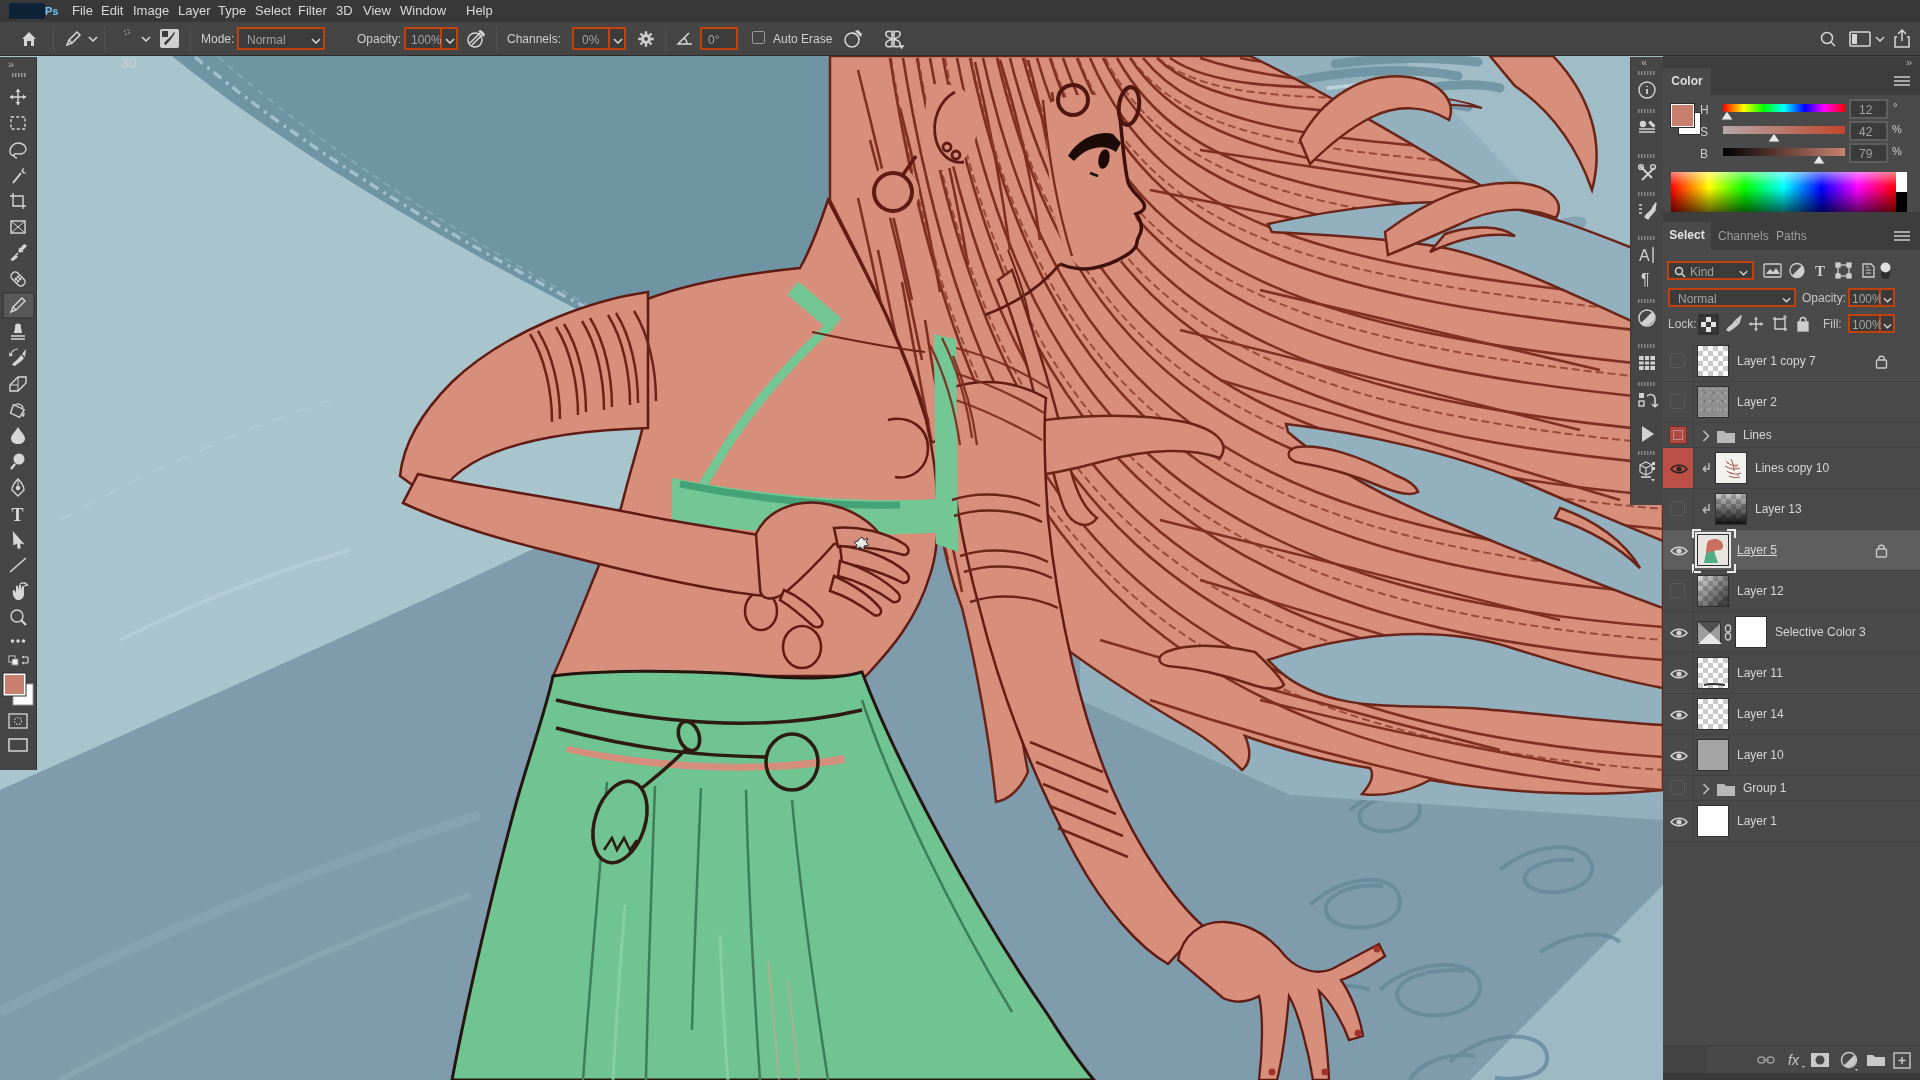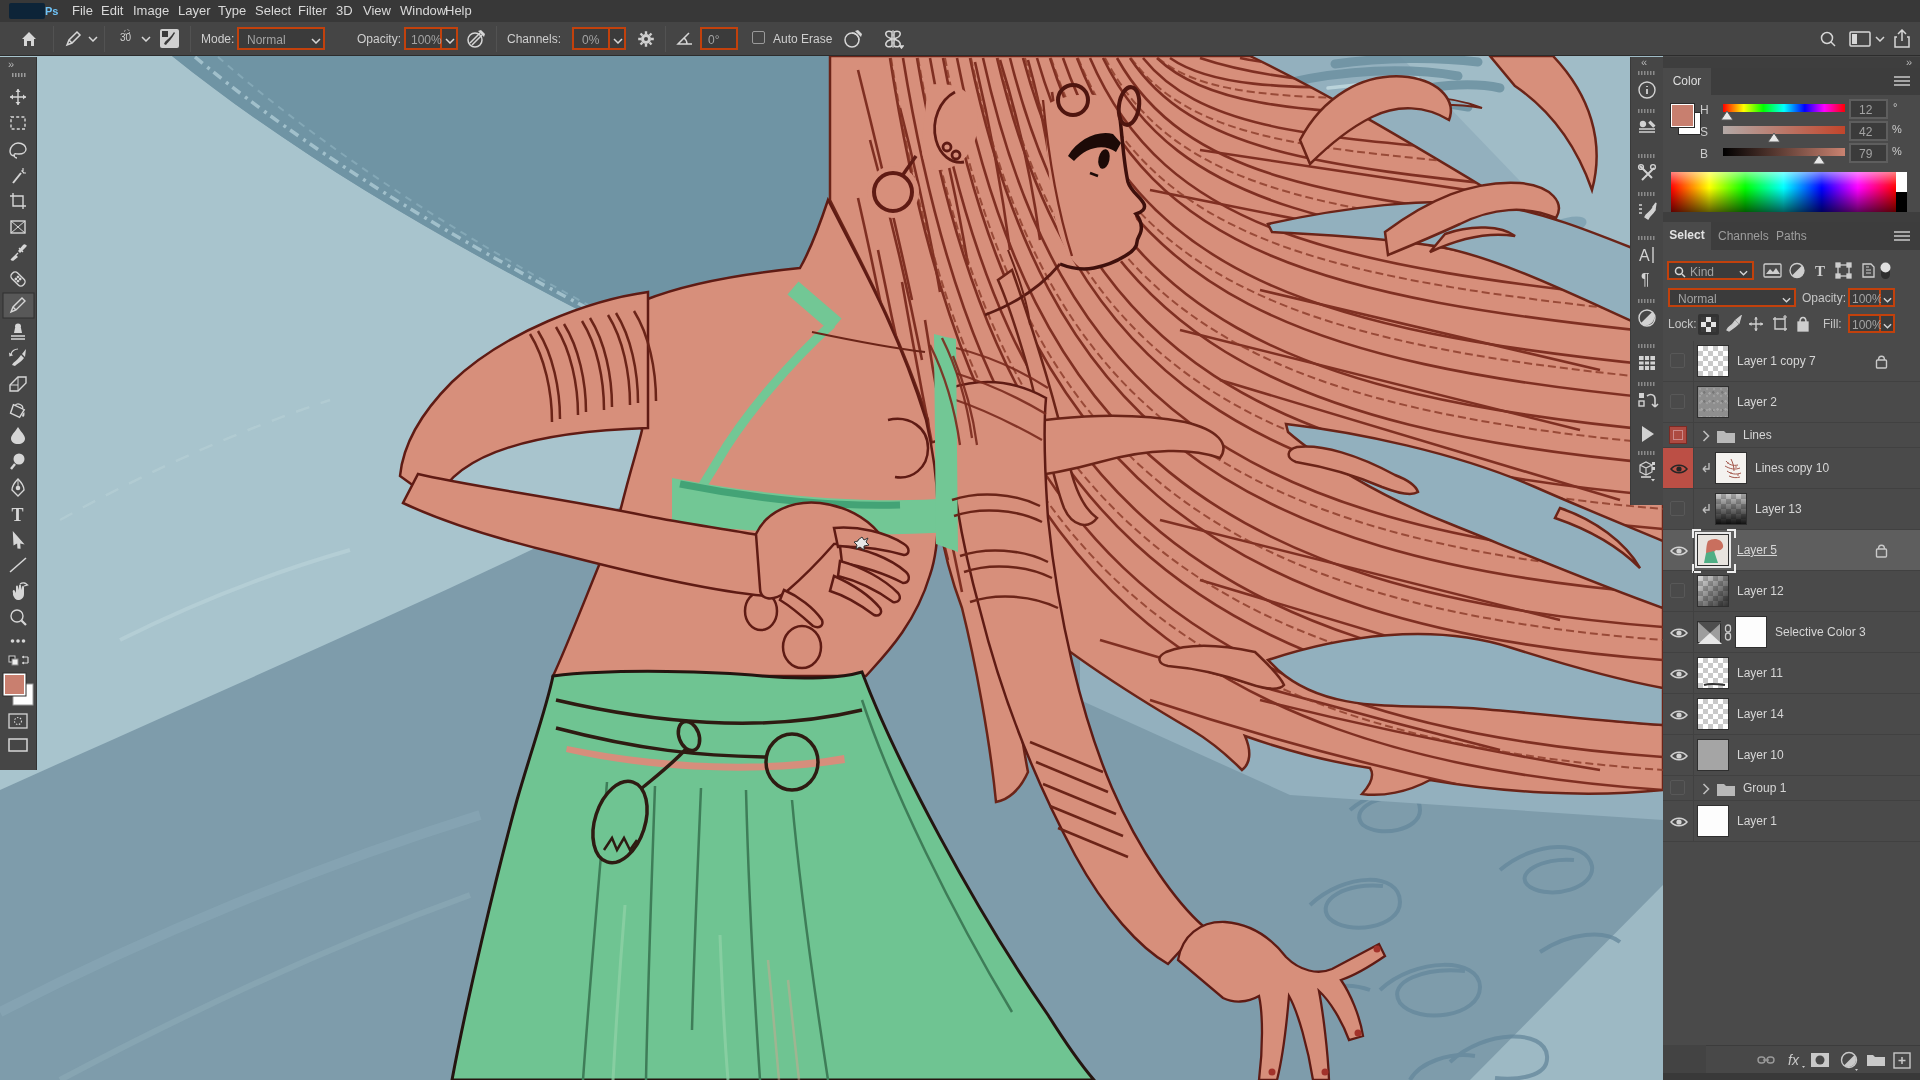--- a/index.html
+++ b/index.html
@@ -314,42 +314,42 @@
   <span class="mi" style="left:36px">File</span>
   <span class="mi" style="left:65px">Edit</span>
   <span class="mi" style="left:97px">Image</span>
   <span class="mi" style="left:142px">Layer</span>
   <span class="mi" style="left:182px">Type</span>
   <span class="mi" style="left:219px">Select</span>
   <span class="mi" style="left:262px">Filter</span>
   <span class="mi" style="left:300px">3D</span>
   <span class="mi" style="left:327px">View</span>
   <span class="mi" style="left:364px">Window</span>
-  <span class="mi" style="left:409px">Help</span>
+  <span class="mi" style="left:430px">Help</span>
 </div>
 
 <div id="optbar">
 
   <svg class="abs" style="left:20px;top:8px" width="18" height="18" viewBox="0 0 18 18">
     <path class="iconf" d="M9 2 L16 9 L14 9 L14 16 L11 16 L11 11 L7 11 L7 16 L4 16 L4 9 L2 9 Z" fill="#b5b5b5"></path>
   </svg>
   <div class="sep" style="left:53px"></div>
 
   <svg class="abs" style="left:64px;top:8px" width="18" height="18" viewBox="0 0 18 18">
     <path class="icon" d="M3 15 L5 10 L13 2 L16 5 L8 13 Z M5 10 L8 13"></path>
   </svg>
   <svg class="abs" style="left:88px;top:14px" width="10" height="6" viewBox="0 0 10 6">
       <path class="icon" d="M1 1 L5 5 L9 1"></path>
     </svg>
   <div class="sep" style="left:104px"></div>
 
   <svg class="abs" style="left:114px;top:6px" width="26" height="16" viewBox="0 0 26 16">
     <circle cx="13" cy="4" r="2.5" fill="none" stroke="#bdbdbd" stroke-dasharray="2 2"></circle>
   </svg>
-  <div class="abs" style="left:120px;top:10px;color:#cfcfcf;font-size:10px;">30</div>
+  <div class="abs" style="left:120px;top:32px;color:#cfcfcf;font-size:15px;">30</div>
   <svg class="abs" style="left:141px;top:14px" width="10" height="6" viewBox="0 0 10 6">
       <path class="icon" d="M1 1 L5 5 L9 1"></path>
     </svg>
 
   <div class="abs" style="left:160px;top:7px;width:19px;height:19px;background:#d0d0d0;border-radius:2px;">
     <svg class="abs" style="left:0;top:0" width="19" height="19" viewBox="0 0 19 19">
       <rect x="2" y="2" width="15" height="15" fill="#d0d0d0"></rect>
       <path d="M4 15 C6 10 8 12 14 3 L15 4 C11 11 9 12 6 16 Z" fill="#3a3a3a"></path>
       <rect x="2" y="2" width="6" height="6" fill="#3a3a3a"></rect>
     </svg>
@@ -732,21 +732,21 @@
 </svg>
 </div>
 
 <div id="rpanels">
 
   <div class="abs" style="left:0;top:0;width:257px;height:11px;background:#3e3e3e;color:#b5b5b5;font-size:11px;">
       <span style="position:absolute;right:8px;top:-1px">»</span>
     </div>
 
   <div class="abs" style="left:0;top:11px;width:257px;height:27px;background:#3d3d3d;">
-    <div class="abs" style="left:0;top:0;width:48px;height:27px;background:#4a4a4a;color:#dedede;font-size:12px;font-weight:normal;text-align:center;line-height:26px;">Color</div>
+    <div class="abs" style="left:0;top:0;width:48px;height:27px;background:#4a4a4a;color:#dedede;font-size:12px;font-weight:bold;text-align:center;line-height:26px;">Color</div>
     <svg class="abs" style="right:10px;top:7px" width="16" height="13" viewBox="0 0 16 13">
         <g stroke="#c9c9c9" stroke-width="1.6">
           <path d="M0 2 L16 2 M0 6 L16 6 M0 10 L16 10"></path>
         </g>
       </svg>
   </div>
 
   <div class="abs" style="left:0;top:38px;width:257px;height:117px;background:#4a4a4a;">
 
     <div class="abs" style="left:15px;top:17px;width:23px;height:23px;background:#fff;border:1px solid #2a2a2a;"></div>

